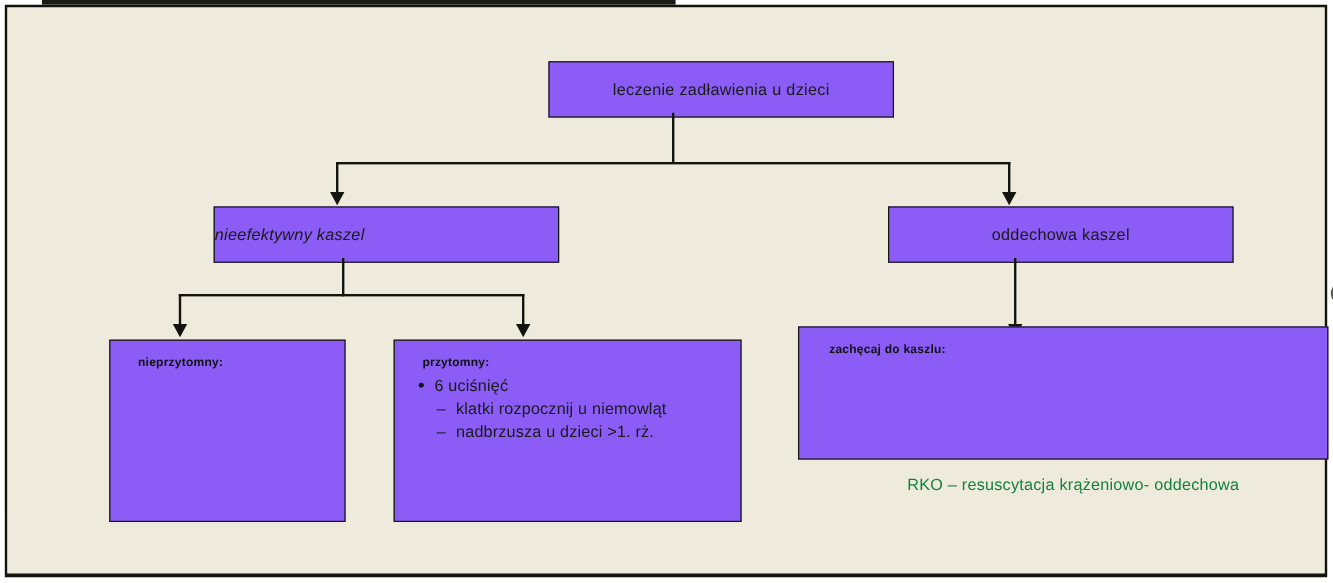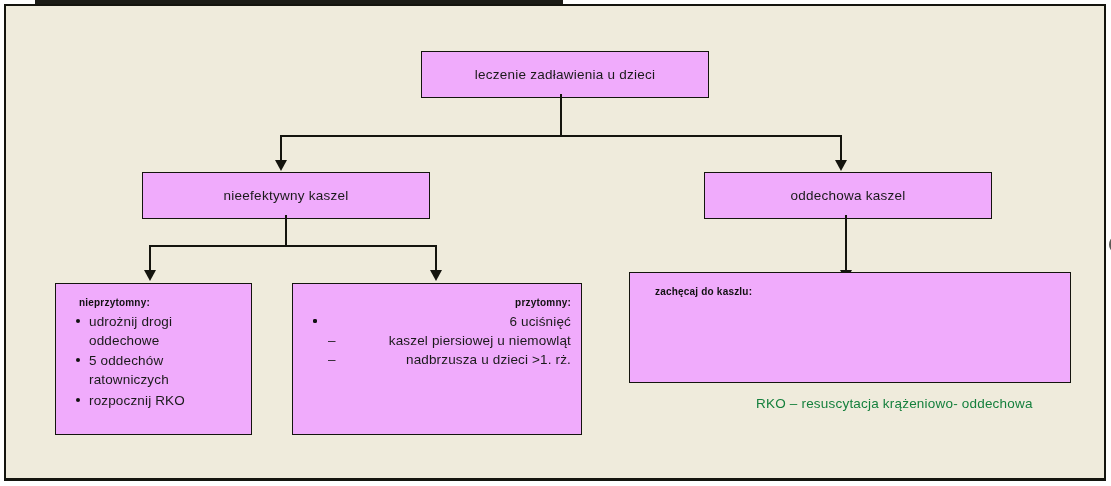--- a/index.html
+++ b/index.html
@@ -42,23 +42,24 @@
     border-left: 2px solid #14140e;
     border-top: 2px solid #14140e;
     border-right: 2px solid #14140e;
     border-bottom: 3px solid #14140e;
     box-sizing: border-box;
   }
 
   
   .node {
     position: absolute;
-    background: #f0abfc;
+    background: #8b5cf6;
     border: 1.5px solid #14140e;
     box-sizing: border-box;
+    margin-left: 36px;
   }
   .node-title-center {
     text-align: center;
     font-size: 13.5px;
     color: #1a1a1a;
     letter-spacing: 0.25px;
     line-height: 1.3;
   }
 
   
@@ -73,21 +74,21 @@
   }
 
   
   #box-ineffective {
     left: 136px;
     top: 166px;
     width: 288px;
     height: 47px;
     display: flex;
     align-items: center;
-    justify-content: center;
+    font-style: italic;
   }
   #box-effective {
     left: 698px;
     top: 166px;
     width: 288px;
     height: 47px;
     display: flex;
     align-items: center;
     justify-content: center;
   }
@@ -99,21 +100,20 @@
     width: 197px;
     height: 152px;
     padding: 13px 10px 8px 18px;
   }
   #box-conscious {
     left: 286px;
     top: 277px;
     width: 290px;
     height: 152px;
     padding: 13px 10px 8px 18px;
-    text-align: right;
   }
   #box-encourage {
     left: 623px;
     top: 266px;
     width: 442px;
     height: 111px;
     padding: 13px 10px 8px 20px;
   }
 
   .node-heading {
@@ -239,49 +239,35 @@
     <div class="conn v" style="left:143px; top:239px; height:27px;"></div>
     <div class="arrow-down" style="left:138px; top:264px;"></div>
     <div class="conn v" style="left:429px; top:239px; height:27px;"></div>
     <div class="arrow-down" style="left:424px; top:264px;"></div>
 
     <div class="conn v" style="left:839px; top:209px; height:57px;"></div>
     <div class="arrow-down" style="left:834px; top:264px;"></div>
 
     <div class="node" id="box-unconscious">
       <div class="node-heading">nieprzytomny:</div>
-      <ul class="bullets">
-        <li>
-          <span class="dot"></span>
-          <span>udrożnij  drogi oddechowe</span>
-        </li>
-        <li>
-          <span class="dot"></span>
-          <span>5 oddechów ratowniczych</span>
-        </li>
-        <li>
-          <span class="dot"></span>
-          <span>rozpocznij  RKO</span>
-        </li>
-      </ul>
     </div>
 
     <div class="node" id="box-conscious">
       <div class="node-heading">przytomny:</div>
       <ul class="bullets">
         <li>
           <span class="dot"></span>
         </li>
         <li>
           <span class="dot"></span>
           <span>6 uciśnięć</span>
           <ul class="sub">
             <li>
               <span class="dash">–</span>
-              <span>kaszel  piersiowej  u niemowląt</span>
+              <span>klatki  rozpocznij  u niemowląt</span>
             </li>
             <li>
               <span class="dash">–</span>
               <span>nadbrzusza  u dzieci  &gt;1. rż.</span>
             </li>
           </ul>
         </li>
       </ul>
     </div>
 

